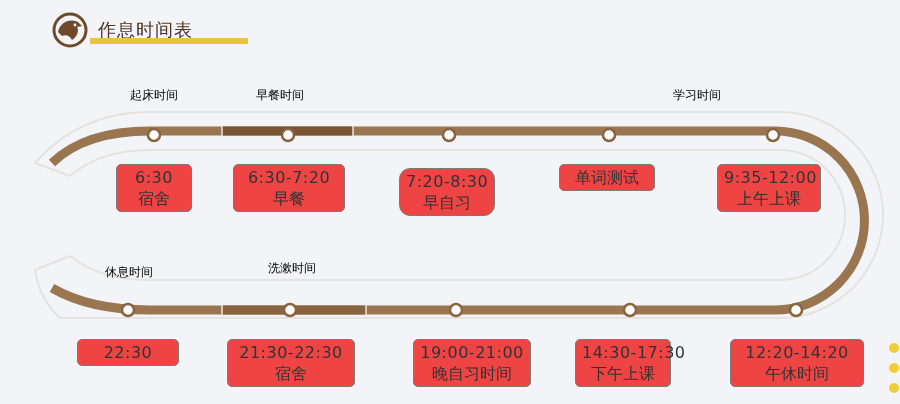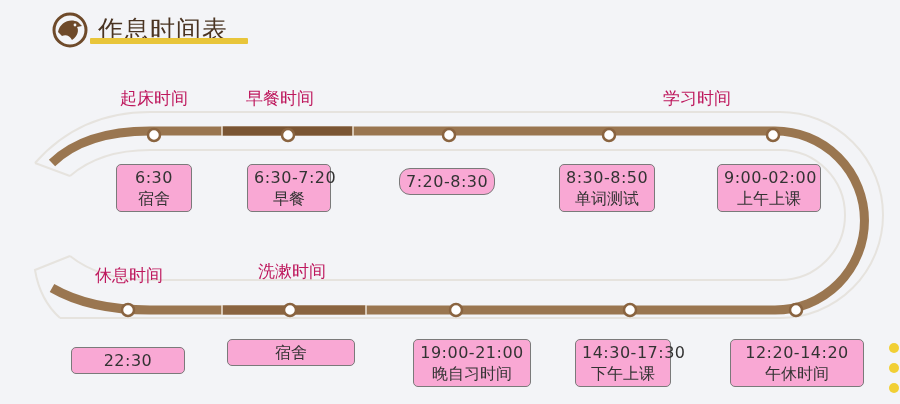--- a/index.html
+++ b/index.html
@@ -1,24 +1,24 @@
 <!DOCTYPE html>
 <html><head>
 <meta charset="utf-8">
 <style>
   html, body { margin:0; padding:0; }
   body { width:900px; height:404px; background:#f3f4f7; position:relative; overflow:hidden;
          font-family:"DejaVu Sans","Liberation Sans",sans-serif; }
   .header { position:absolute; left:52px; top:10px; height:40px; display:flex; align-items:center; }
   .logo { width:36px; height:36px; }
-  .title { position:relative; margin-left:10px; font-size:25px; color:#4a3422; letter-spacing:1px; line-height:30px; }
+  .title { position:relative; margin-left:10px; font-size:18px; color:#4a3422; letter-spacing:1px; line-height:30px; }
   .title-underline { position:absolute; left:38px; top:36px; width:200px; height:6px; background:#e8c53a; border-radius:1px; }
   svg.track { position:absolute; left:0; top:0; }
-  .label { position:absolute; font-size:17px; color:#be185d; white-space:nowrap; transform:translateX(-50%); }
-  .box { position:absolute; border:1.5px solid #7a7a7a; border-radius:5px; background:#f9a8d4;
+  .label { position:absolute; font-size:12px; color:#000000; white-space:nowrap; transform:translateX(-50%); }
+  .box { position:absolute; border:1.5px solid #7a7a7a; border-radius:5px; background:#ef4444;
          text-align:center; font-size:16px; color:#333; line-height:21px; padding:2px 6px; transform:translateX(-50%);
          white-space:nowrap; box-sizing:border-box; }
   .box .time { display:block; letter-spacing:0.5px; }
   .box .place { display:block; }
   .dots { position:absolute; left:889px; top:343px; width:12px; }
   .dots span { display:block; width:10px; height:10px; border-radius:50%; background:#f1cf34; margin-bottom:10px; }
 </style>
 </head>
 <body>
 
@@ -64,43 +64,44 @@
 </svg>
 
 <div class="label" style="left:154px; top:87px;">起床时间</div>
 <div class="label" style="left:280px; top:87px;">早餐时间</div>
 <div class="label" style="left:697px; top:87px;">学习时间</div>
 
 <div class="box" style="left:154px; top:164px; width:76px;">
   <span class="time">6:30</span>
     <span class="place">宿舍</span>
 </div>
-<div class="box" style="left:289px; top:164px; width:84px;">
+<div class="box" style="left:289px; top:164px; width:112px;">
   <span class="time">6:30-7:20</span>
     <span class="place">早餐</span>
 </div>
 <div class="box" style="left:447px; top:168px; width:96px;border-radius:11px;">
   <span class="time">7:20-8:30</span>
+    <span class="place">早自习</span>
 </div>
 <div class="box" style="left:607px; top:164px; width:96px;">
-  <span class="time">8:30-8:50</span>
     <span class="place">单词测试</span>
 </div>
 <div class="box" style="left:769px; top:164px; width:104px;">
-  <span class="time">9:00-02:00</span>
+  <span class="time">9:35-12:00</span>
     <span class="place">上午上课</span>
 </div>
 
 <div class="label" style="left:129px; top:264px;">休息时间</div>
 <div class="label" style="left:292px; top:260px;">洗漱时间</div>
 
-<div class="box" style="left:128px; top:339px; width:114px;margin-top:8px;">
+<div class="box" style="left:128px; top:339px; width:102px;">
   <span class="time">22:30</span>
 </div>
 <div class="box" style="left:291px; top:339px; width:128px;">
+  <span class="time">21:30-22:30</span>
     <span class="place">宿舍</span>
 </div>
 <div class="box" style="left:456px; top:339px; width:118px;margin-left:16px;">
   <span class="time">19:00-21:00</span>
     <span class="place">晚自习时间</span>
 </div>
 <div class="box" style="left:623px; top:339px; width:96px;">
   <span class="time">14:30-17:30</span>
     <span class="place">下午上课</span>
 </div>

